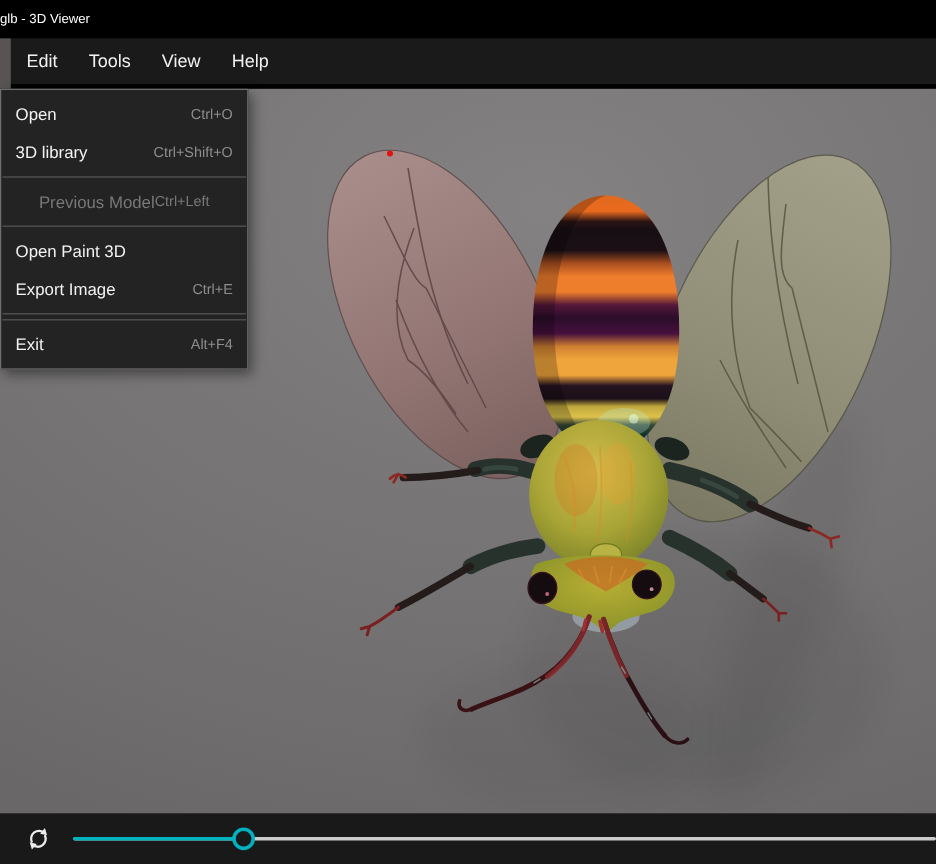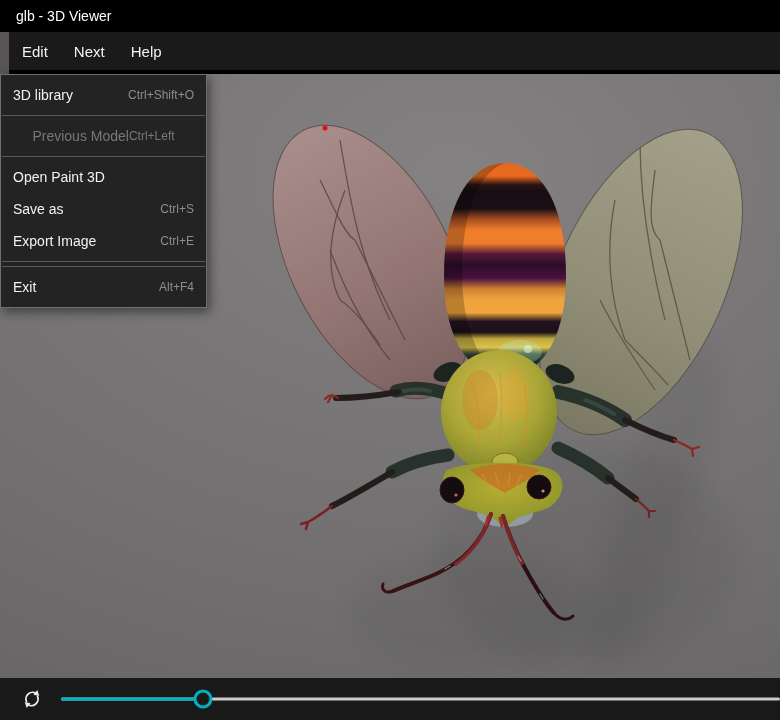--- a/index.html
+++ b/index.html
@@ -5,21 +5,21 @@
   html,body{margin:0;padding:0;}
   body{
     width:780px;height:720px;position:relative;overflow:hidden;
     background:#000;font-family:"Liberation Sans",sans-serif;
     -webkit-font-smoothing:antialiased;
   }
   
   .titlebar{
     position:absolute;left:0;top:0;width:624px;height:32px;
     background:#000;color:#fff;display:flex;align-items:center;
-    font-size:14px;padding-left:16px;box-sizing:border-box;
+    font-size:11px;padding-left:0;box-sizing:border-box;
   }
   
   .menubar{
     position:absolute;left:0;top:32px;width:780px;height:38px;
     background:#1a1a1a;display:flex;align-items:stretch;
   }
   .file-partial{width:9px;height:42px;background:#585454;}
   .menubar .mitem{
     color:#f2f2f2;font-size:15px;display:flex;align-items:center;
     padding:0 13px;cursor:default;
@@ -70,21 +70,22 @@
 </head>
 <body>
 
 <div class="titlebar">
   <span>glb - 3D Viewer</span>
 </div>
 
 <div class="menubar">
   <div class="file-partial"></div>
   <div class="mitem">Edit</div>
-  <div class="mitem">Next</div>
+  <div class="mitem">Tools</div>
+  <div class="mitem">View</div>
   <div class="mitem">Help</div>
 </div>
 
 <div class="viewport">
   <svg viewBox="0 74 780 604" preserveAspectRatio="xMidYMid slice">
     <defs>
       <filter id="soft" x="-60%" y="-60%" width="220%" height="220%">
           <feGaussianBlur stdDeviation="14"></feGaussianBlur>
         </filter>
       <linearGradient id="wingL" x1="0" y1="120" x2="0" y2="400" gradientUnits="userSpaceOnUse">
@@ -228,35 +229,35 @@
       <path d="M503,516 C509,536 515,550 522,563" stroke="#8c2a2e" stroke-width="4" opacity="0.8"></path>
       <path d="M554,613 C560,620 568,621 573,616" stroke="#2a1014" stroke-width="3"></path>
       <path d="M518,556 l3,5 M540,594 l3,5 M450,566 l-5,3" stroke="#7fd0c8" stroke-width="1.2" opacity="0.6"></path>
       <path d="M488,517 l-2,8 M500,518 l2,8" stroke="#9c3034" stroke-width="3"></path>
     </g>
   </svg>
 </div>
 
 <div class="filemenu">
   <div class="mrow">
+    <span>Open</span>
+    <span class="sc">Ctrl+O</span>
+  </div>
+  <div class="mrow">
     <span>3D library</span>
     <span class="sc">Ctrl+Shift+O</span>
   </div>
   <div class="msep"></div>
   <div class="mrow disabled">
     <span>Previous Model</span>
     <span class="sc">Ctrl+Left</span>
   </div>
   <div class="msep"></div>
   <div class="mrow">
     <span>Open Paint 3D</span>
-  </div>
-  <div class="mrow">
-    <span>Save as</span>
-    <span class="sc">Ctrl+S</span>
   </div>
   <div class="mrow">
     <span>Export Image</span>
     <span class="sc">Ctrl+E</span>
   </div>
   <div class="msep"></div>
   <div class="msep"></div>
   <div class="mrow">
     <span>Exit</span>
     <span class="sc">Alt+F4</span>

